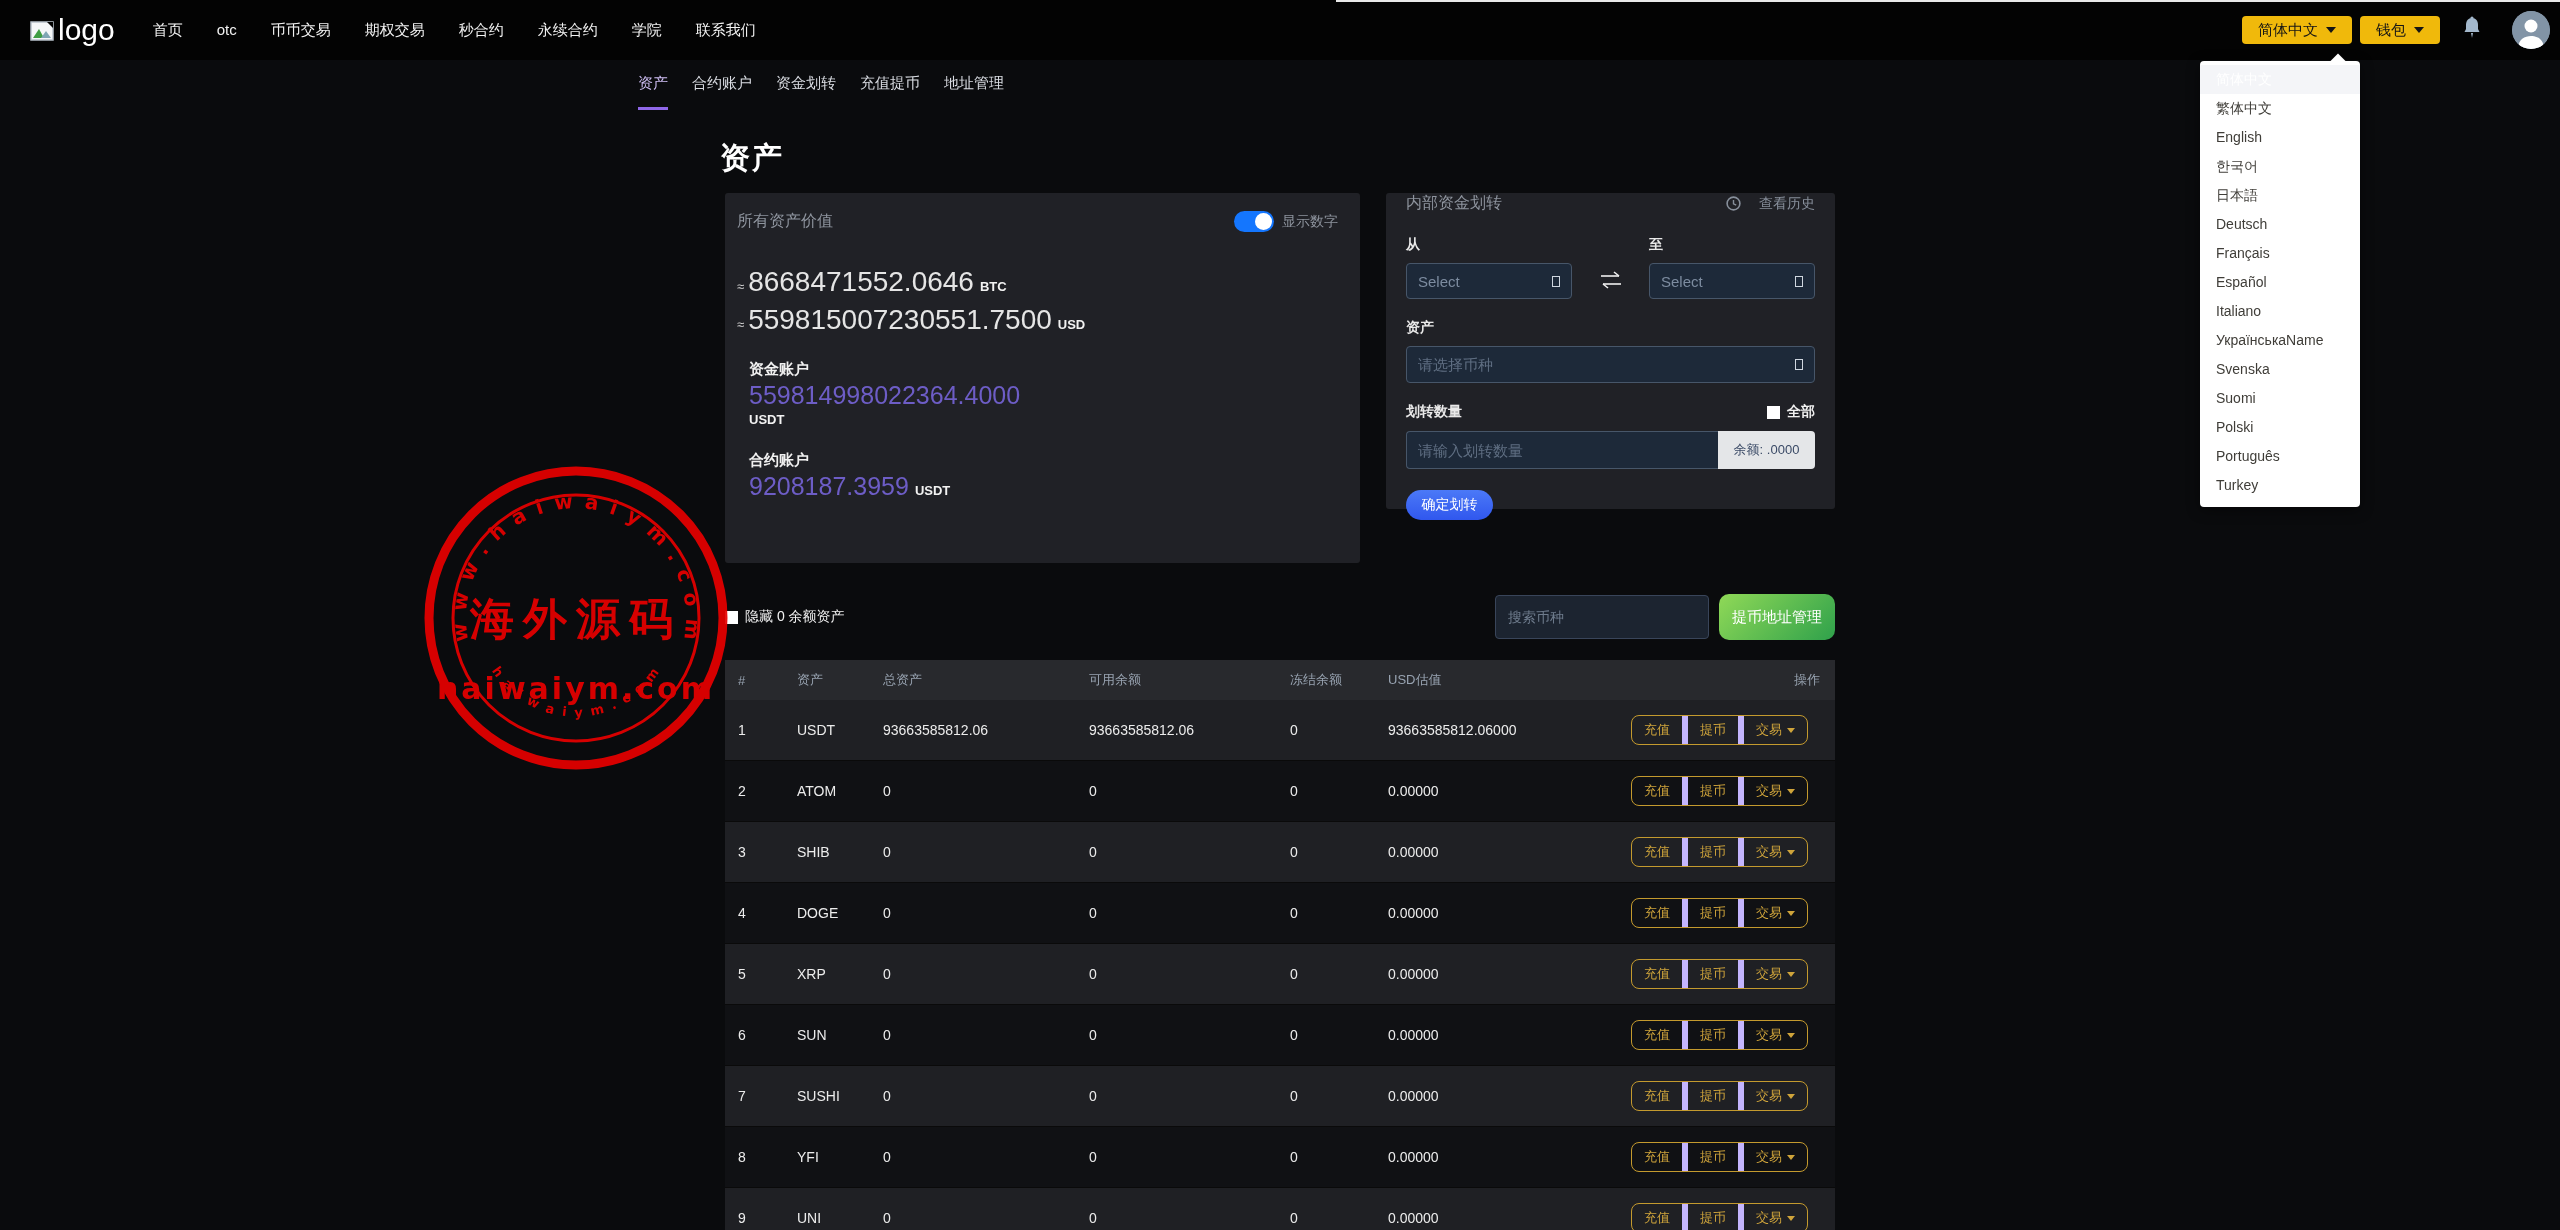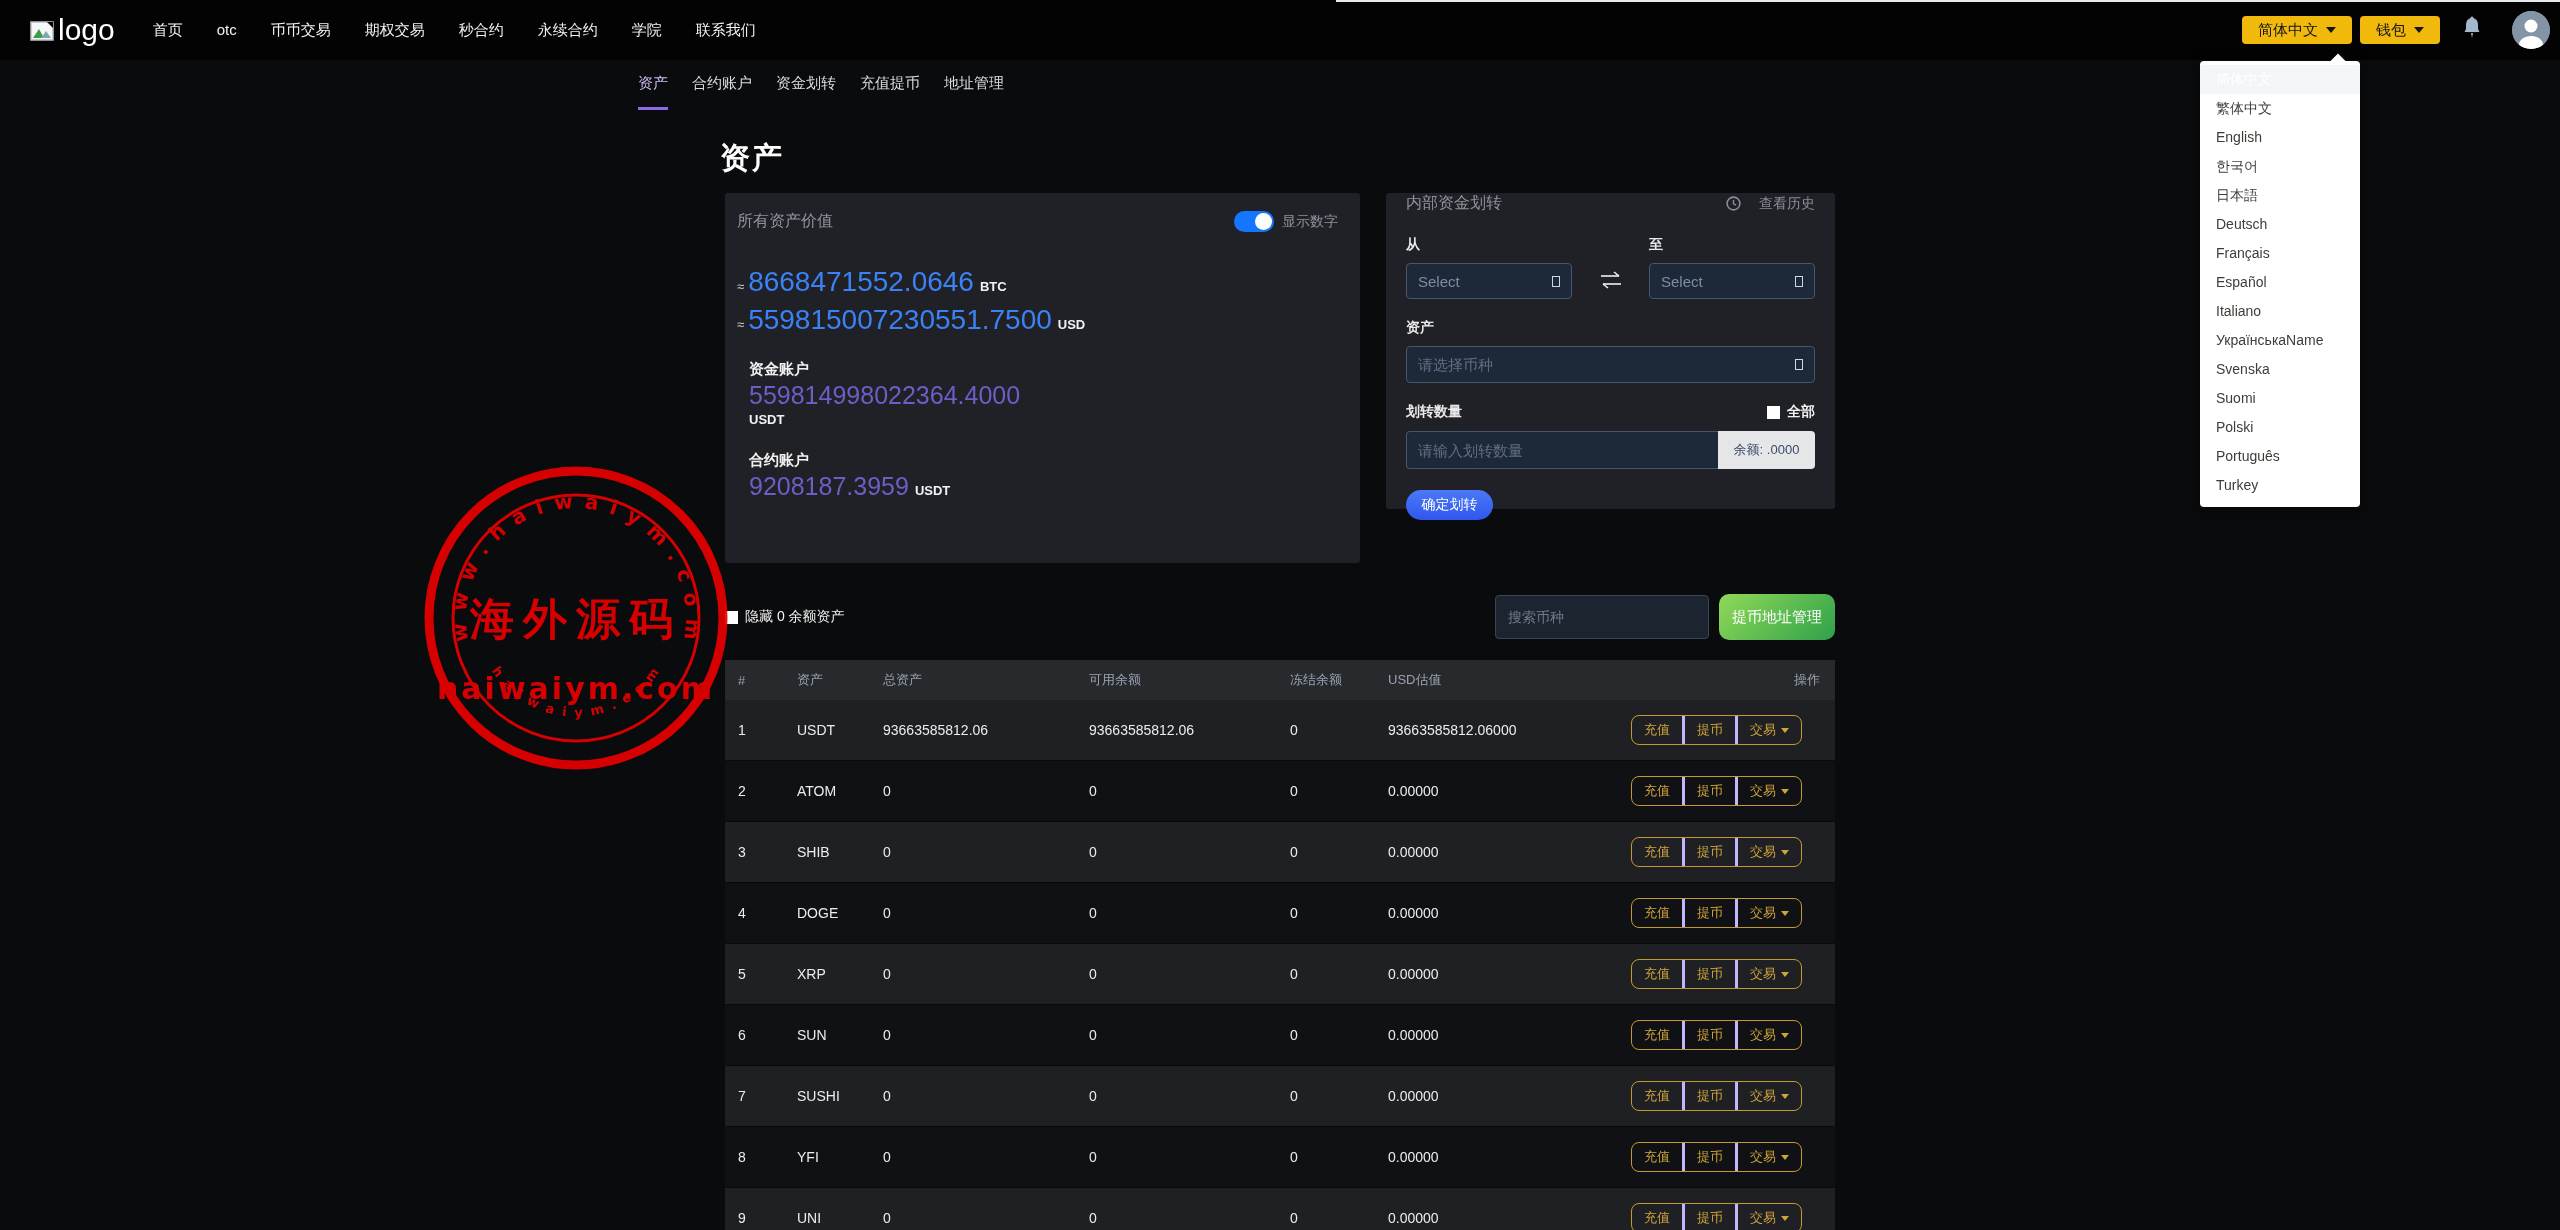--- a/index.html
+++ b/index.html
@@ -41,21 +41,21 @@
   .card-head { display:flex; align-items:center; justify-content:space-between; }
   .card-title { color:#8e949e; font-size:16px; }
   .toggle-row { display:flex; align-items:center; gap:8px; }
   .toggle { width:40px; height:21px; border-radius:11px; background:#1476fe; position:relative; cursor:pointer; }
   .toggle .knob { position:absolute; right:2px; top:2px; width:17px; height:17px; border-radius:50%; background:#fff; }
   .toggle-label { color:#8e949e; font-size:14px; }
 
   .val-line { margin-top:6px; white-space:nowrap; }
   .val-line.first { margin-top:34px; }
   .approx { color:#d8d8d8; font-size:13px; margin-right:4px; }
-  .big-num { color:#3b82f6; font-size:28px; }
+  .big-num { color:#e5e5e5; font-size:28px; }
   .unit { color:#f2f2f2; font-size:13px; font-weight:bold; margin-left:6px; }
   .acct { margin-left:12px; margin-top:24px; }
   .acct-label { color:#f0f0f0; font-size:15px; font-weight:bold; }
   .acct-num { color:#6d5dc6; font-size:25px; margin-top:2px; }
   .acct-unit-block { color:#f2f2f2; font-size:13px; font-weight:bold; margin-top:2px; }
 
   
   .history { display:flex; align-items:center; gap:18px; color:#878f9b; font-size:14px; cursor:pointer; }
   .ft-row { display:flex; align-items:flex-end; margin-top:22px; }
   .ft-col { width:166px; }
@@ -95,21 +95,21 @@
   .thead { height:40px; background:#28292d; color:#98a3b1; font-size:13px; }
   .thead .cell:first-child { padding-left:13px; }
   .thead .cell:last-child { text-align:right; padding-right:15px; }
   .tbody-row { height:61px; font-size:14px; color:#ececec; border-bottom:1px solid #0a0a0a; }
   .tbody-row.odd { background:#1f2024; }
   .tbody-row.even { background:#101114; }
   .tbody-row .cell:first-child { padding-left:13px; }
   .action-cell { display:flex; justify-content:flex-end; padding-right:60px; }
   .btn-group { display:inline-flex; border:1px solid #c49a2e; border-radius:8px; overflow:hidden; height:30px; }
   .gbtn { display:flex; align-items:center; gap:5px; padding:0 12px; color:#cfa43b; font-size:13px; background:transparent; border:none; cursor:pointer; font-family:inherit; white-space:nowrap; }
-  .gbtn + .gbtn { border-left:3px solid #c4b5fd; }
+  .gbtn + .gbtn { border-left:6px solid #c4b5fd; }
   .caret-gold { width:0; height:0; border-left:4px solid transparent; border-right:4px solid transparent; border-top:5px solid #cfa43b; }
 
   
   .watermark { position:absolute; left:420px; top:462px; width:312px; height:312px; opacity:.93; pointer-events:none; }
 </style>
 </head>
 <body>
 
 <div class="topline"></div>
 

